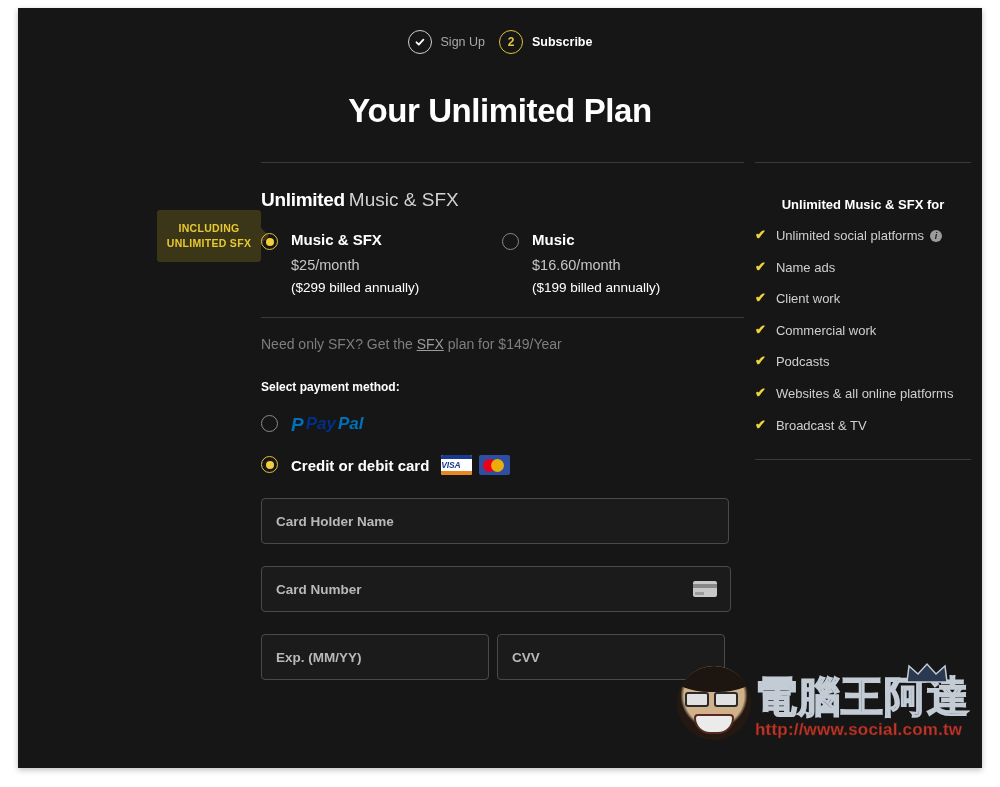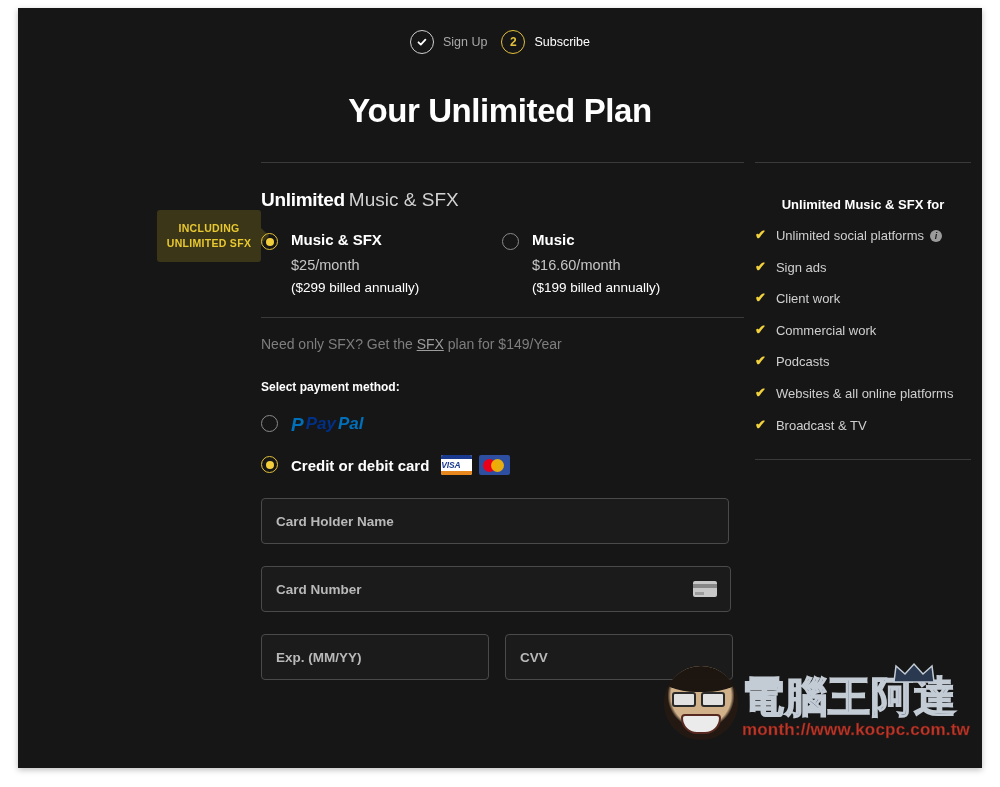--- a/index.html
+++ b/index.html
@@ -28,21 +28,21 @@
     width: 24px; height: 24px; border-radius: 50%;
     display: flex; align-items: center; justify-content: center;
     font-size: 12px; font-weight: bold;
   }
   .step-done .step-circle { border: 1.5px solid #cfcfcf; color: #ffffff; }
   .step-done .step-circle svg { display:block; }
   .step-label { font-size: 12.5px; }
   .step-done .step-label { color: #a9a9a9; font-weight: normal; }
   .step-current { margin-left: 14px; }
   .step-current .step-circle { border: 1.5px solid #e3c13a; color: #e3c13a; }
-  .step-current .step-label { color: #ffffff; font-weight: normal; }
+  .step-current .step-label { color: #ffffff; font-weight: bold; }
 
   
   .page-title {
     text-align: center; color: #ffffff;
     font-size: 33px; font-weight: bold;
     letter-spacing: -0.4px;
     margin-top: 38px;
   }
 
   
@@ -144,21 +144,21 @@
   
   .field {
     margin-top: 22px; height: 46px;
     border: 1px solid #4a4a4a; border-radius: 4px;
     background: #1b1b1b; display: flex; align-items: center;
     padding: 7px 14px; position: relative;
   }
   .field .ph { color: #b9b9b9; font-size: 13.5px; font-weight: bold; }
   .field-card-num { width: 470px; }
   .field-name { width: 468px; }
-  .row-2 { display: flex; gap: 16px; margin-top: 22px; }
+  .row-2 { display: flex; gap: 8px; margin-top: 22px; }
   .field-exp { width: 228px; margin-top: 0; }
   .field-cvv { width: 228px; margin-top: 0; }
   .cc-icon {
     position: absolute; right: 13px; top: 50%; transform: translateY(-50%);
     width: 24px; height: 16px; border-radius: 2px;
     background: #c8c8c8; overflow: hidden;
   }
   .cc-icon::before {
     content:""; position:absolute; left:0; top:3px; width:100%; height:4px; background:#888;
   }
@@ -333,21 +333,21 @@
     <div class="col-right">
       <div class="hr"></div>
       <div class="side-title">Unlimited Music &amp; SFX for</div>
 
       <div class="feat">
         <span class="chk">✔</span>
         <span class="txt"><span>Unlimited social platforms</span><span class="info-dot">i</span></span>
       </div>
       <div class="feat">
         <span class="chk">✔</span>
-        <span class="txt">Sign ads</span>
+        <span class="txt">Name ads</span>
       </div>
       <div class="feat">
         <span class="chk">✔</span>
         <span class="txt">Client work</span>
       </div>
       <div class="feat">
         <span class="chk">✔</span>
         <span class="txt">Commercial work</span>
       </div>
       <div class="feat">
@@ -376,17 +376,17 @@
       </div>
       <div class="mouth"></div>
     </div>
     <div class="wm-text">
       <div class="wm-crown">
         <svg width="44" height="22" viewBox="0 0 44 22">
           <path d="M2 20 L4 4 L13 12 L22 2 L31 12 L40 4 L42 20 Z" fill="#2c3b52" stroke="#c9d2dc" stroke-width="1.5"></path>
         </svg>
       </div>
       <div class="wm-cn">電腦王阿達</div>
-      <div class="wm-url">month://www.kocpc.com.tw</div>
+      <div class="wm-url">http://www.social.com.tw</div>
     </div>
   </div>
 
 </div>
 
 </body></html>

